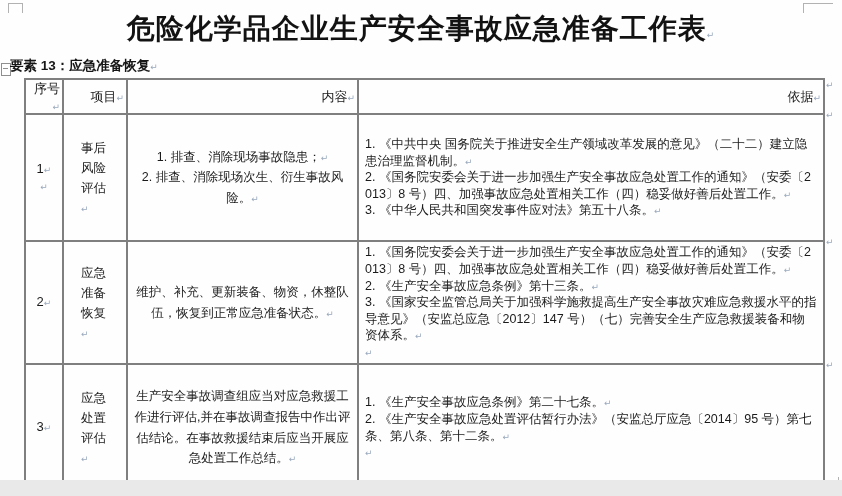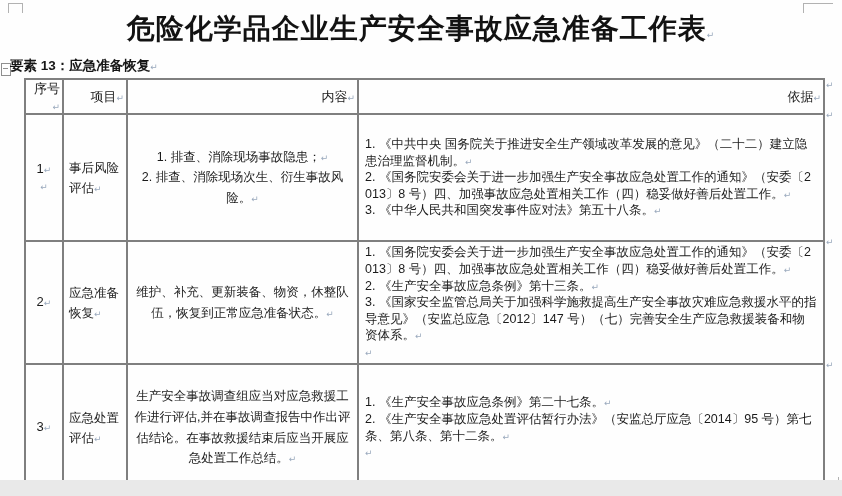--- a/index.html
+++ b/index.html
@@ -19,21 +19,21 @@
   .margin-artifact::after { content:""; position:absolute; left:1px; top:4px; width:5px; height:1px; background:#8f8f8f; }
 
   .section-label { position:absolute; left:10px; top:57px; font-size:13.5px; font-weight:700; color:#161616; }
 
   table.work { position:absolute; left:24px; top:78px; width:799px; table-layout:fixed;
                border-collapse:collapse; }
   table.work th, table.work td { border:2px solid #7f7f7f; vertical-align:middle;
                word-break:break-all; overflow:hidden; }
   table.work th { height:26px; font-weight:400; font-size:13px; text-align:right; padding:0 2px; }
   td.c-no    { text-align:center; font-size:13px; line-height:1.3; padding:0 2px; }
-  td.c-item  { font-size:12.5px; line-height:1.6; padding:2px 5px; }
+  td.c-item  { font-size:12.5px; line-height:1.6; padding:2px 17px; }
   td.c-content { font-size:12.5px; line-height:1.65; padding:2px 6px;text-align:center; }
   td.c-basis { font-size:12.5px; line-height:1.33; padding:0 6px; }
   tr.r1 { height:127px; }
   tr.r2 { height:123px; }
   tr.r3 { height:127px; }
 
   .pmark { font-size:9px; color:#9aa9bd; font-family:"DejaVu Sans",sans-serif; font-weight:400; vertical-align:baseline; }
   .rmark { position:absolute; left:826px; font-size:9px; color:#9aa9bd; font-family:"DejaVu Sans",sans-serif; }
   .rmark.m0 { top:80px; } .rmark.m1 { top:110px; } .rmark.m2 { top:237px; } .rmark.m3 { top:360px; }
 

